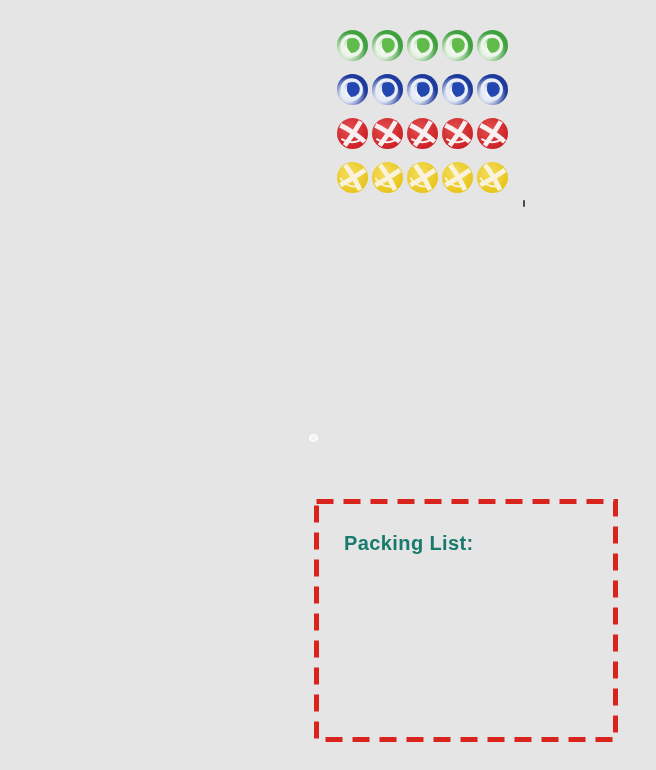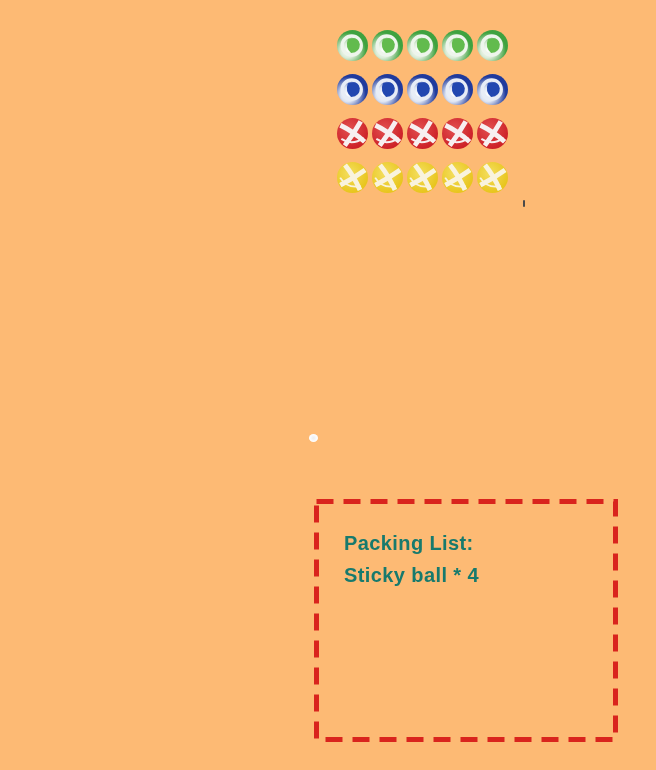--- a/index.html
+++ b/index.html
@@ -2,21 +2,21 @@
 <html><head>
 <meta charset="utf-8">
 <style>
   * { margin: 0; padding: 0; box-sizing: border-box; }
   html, body { background: #ffffff; }
   body {
     width: 656px; height: 770px;
     position: relative; overflow: hidden;
     font-family: "Liberation Sans", sans-serif;
   }
-  .canvas { position: absolute; inset: 0; background: #fdba74; }
+  .canvas { position: absolute; inset: 0; background: #e5e5e5; }
 
   
   .ball-grid {
     position: absolute; left: 337px; top: 30px;
     display: flex; flex-direction: column; gap: 13px;
   }
   .ball-row { display: flex; gap: 4px; }
   .ball {
     width: 31px; height: 31px; border-radius: 50%;
     position: relative; overflow: hidden;
@@ -217,17 +217,16 @@
 
   <div class="stray-mark" style="background: rgb(74, 74, 74);"></div>
   <div class="smudge"></div>
 
   <div class="packing-box">
     <svg class="box-border" viewBox="0 0 304 243" preserveAspectRatio="none">
       <rect id="dash-rect" x="2.5" y="2.5" width="299" height="238" fill="none" stroke-width="5" stroke="#d9241d" stroke-dasharray="17 10"></rect>
     </svg>
     <div class="packing-text" style="color: rgb(23, 122, 109);">
       <div class="packing-title">Packing List:</div>
-      <div class="packing-item">Sticky ball * 4</div>
     </div>
   </div>
 
 </div>
 
 </body></html>

